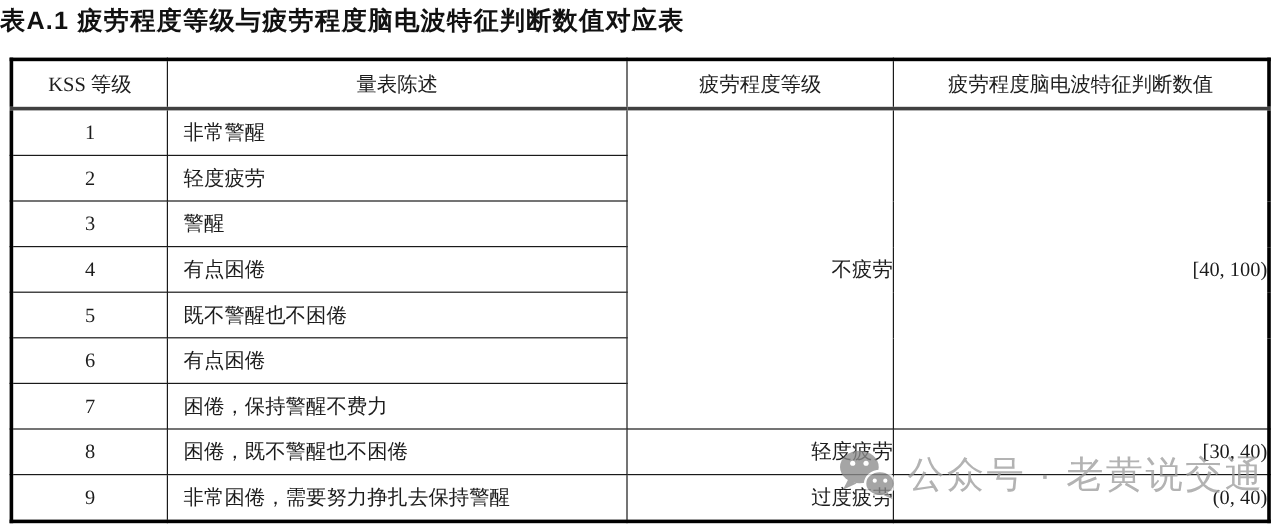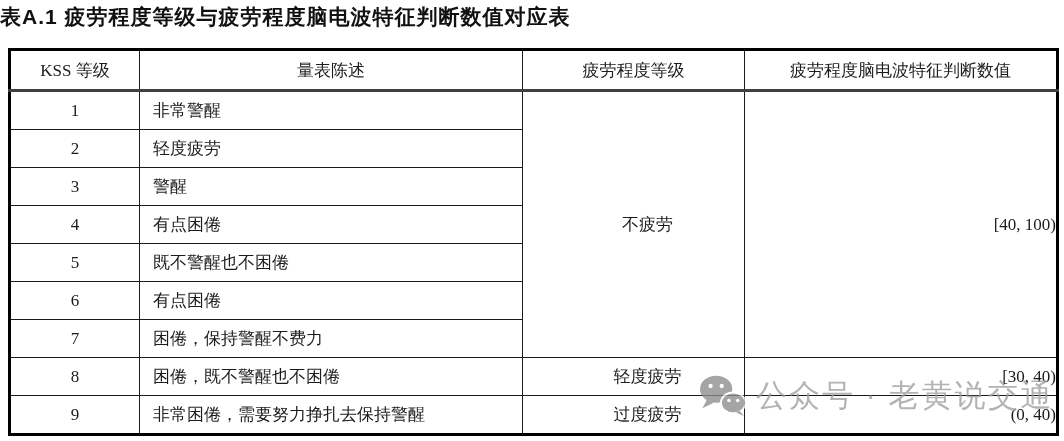--- a/index.html
+++ b/index.html
@@ -51,21 +51,21 @@
     overflow: hidden;
     white-space: nowrap;
   }
   .fatigue thead th {
     border-bottom: 3px solid #404040;
     text-align: center;
     height: 38px;
   }
   td.c-kss { text-align: center; }
   td.c-statement { text-align: left; padding-left: 13px; margin-top: 38px; }
-  td.c-level { text-align: center; padding-left: 28px; }
+  td.c-level { text-align: right; padding-left: 28px; }
   td.c-value { text-align: right; padding-left: 14px; }
   .watermark {
     position: absolute;
     left: 698px;
     top: 374px;
     display: flex;
     align-items: center;
     gap: 9px;
     opacity: 0.78;
     z-index: 5;

